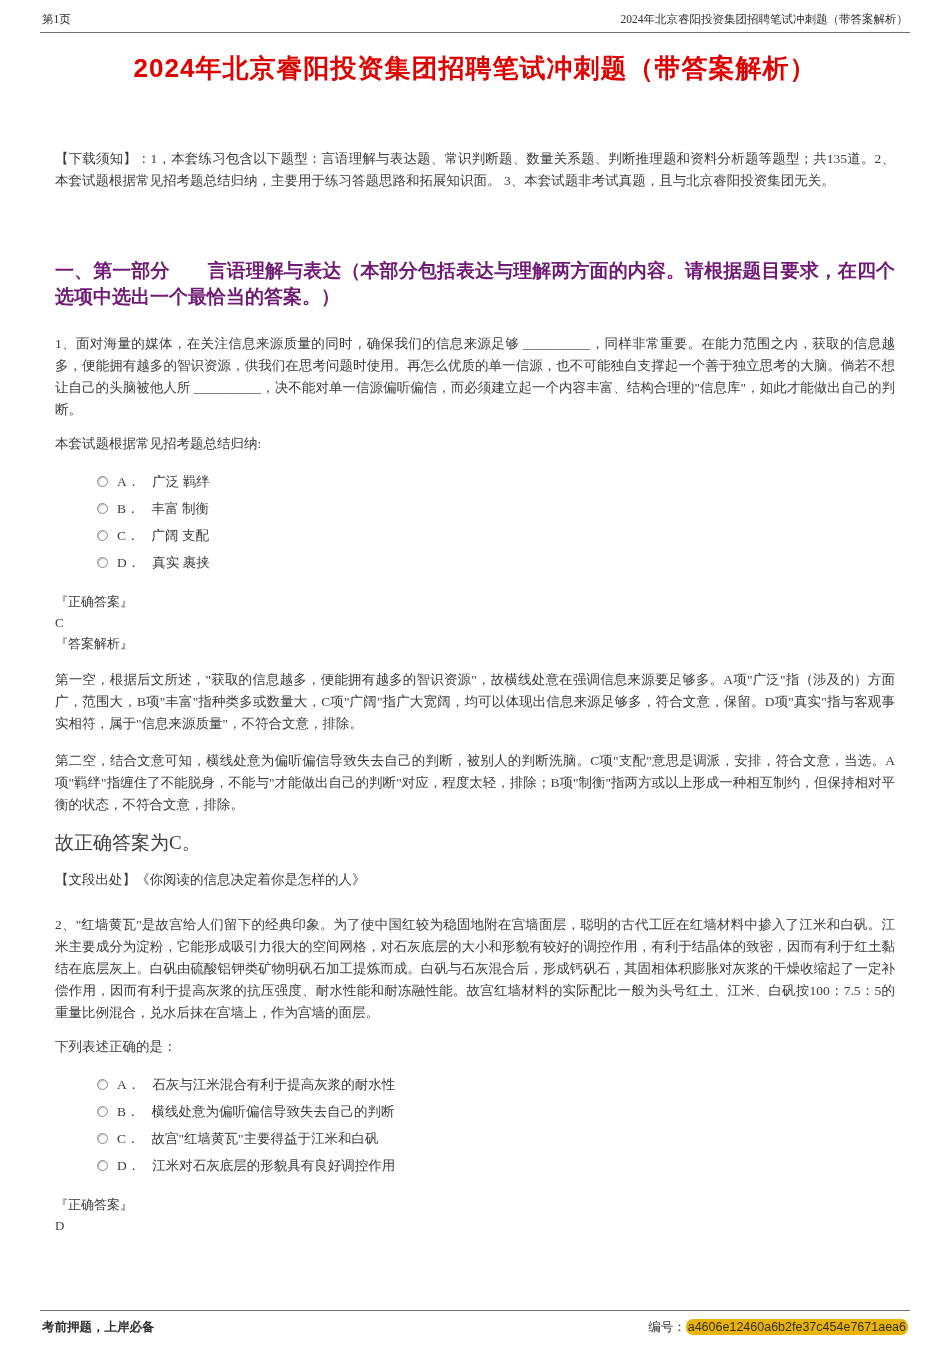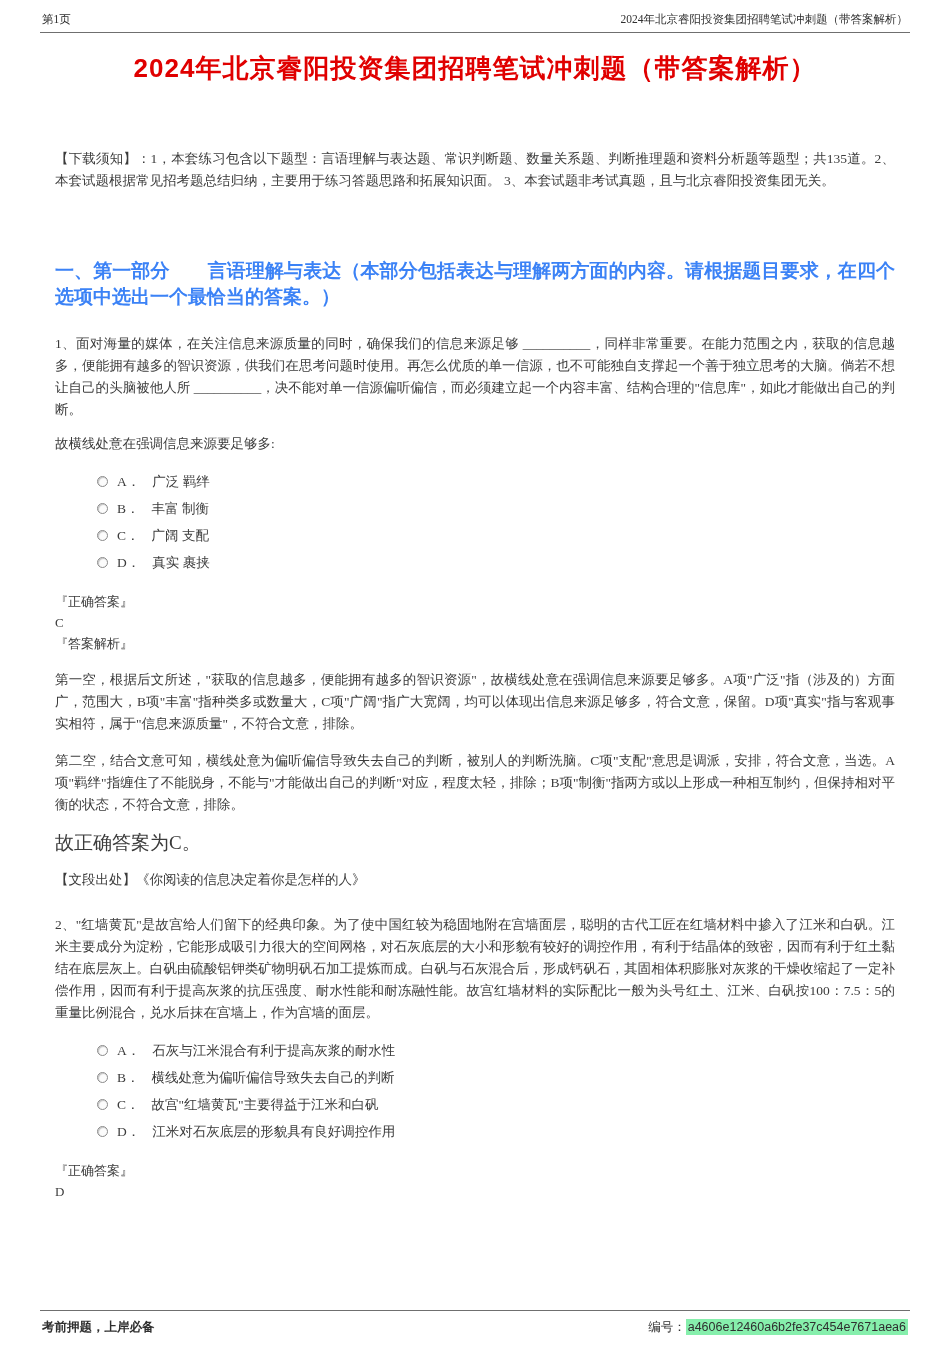--- a/index.html
+++ b/index.html
@@ -26,21 +26,21 @@
     font-size:26px; font-weight:bold; letter-spacing:1px;
     font-family:"Liberation Sans","DejaVu Sans",sans-serif;
   }
   .content { padding:0 55px; }
   .notice {
     margin-top:62px;
     font-size:13.5px; line-height:22px; text-align:justify;
   }
   .section-heading {
     margin-top:66px;
-    color:#3b82f6;
+    color:#701a75;
     font-size:19px; font-weight:bold; line-height:26px; text-align:justify;
   }
   .stem { margin-top:23px; font-size:13.5px; line-height:22px; text-align:justify; }
   .prompt { margin-top:12px; font-size:13.5px; line-height:22px; }
   .options { margin-top:13px; padding-left:42px; }
   .option { display:flex; align-items:center; height:27px; font-size:13.5px; }
   .radio {
     width:11px; height:11px; flex:none;
     border:1px solid #8a8a8a; border-radius:50%;
     background:#fcfcfc;
@@ -53,21 +53,21 @@
   .conclusion { margin-top:16px; font-size:19px; line-height:22px; }
   .source { margin-top:15px; font-size:13.5px; line-height:22px; }
   .q2 { margin-top:18px; }
   .ftr-rule { position:absolute; left:40px; right:40px; bottom:34px; border:none; border-top:1px solid #6f6f6f; }
   .ftr {
     position:absolute; left:42px; right:42px; bottom:9px;
     display:flex; justify-content:space-between; align-items:center;
     font-size:12.5px; color:#2f2f2f;
   }
   .ftr-left { font-weight:bold; }
-  .code-mark { background:#86efac; color:#2f2f2f; padding:1px 2px; font-family:"Liberation Sans","DejaVu Sans",sans-serif; }
+  .code-mark { background:#eab308; color:#2f2f2f; padding:1px 2px; font-family:"Liberation Sans","DejaVu Sans",sans-serif;border-radius:7px; }
 </style>
 </head>
 <body>
 
 <div class="page">
 
   <div class="hdr">
     <span>第1页</span>
     <span>2024年北京睿阳投资集团招聘笔试冲刺题（带答案解析）</span>
   </div>
@@ -76,21 +76,21 @@
   <h1 class="doc-title">2024年北京睿阳投资集团招聘笔试冲刺题（带答案解析）</h1>
 
   <div class="content">
 
     <p class="notice">【下载须知】：1，本套练习包含以下题型：言语理解与表达题、常识判断题、数量关系题、判断推理题和资料分析题等题型；共135道。2、本套试题根据常见招考题总结归纳，主要用于练习答题思路和拓展知识面。 3、本套试题非考试真题，且与北京睿阳投资集团无关。</p>
 
     <h2 class="section-heading">一、第一部分　　言语理解与表达（本部分包括表达与理解两方面的内容。请根据题目要求，在四个选项中选出一个最恰当的答案。）</h2>
 
     <section>
       <p class="stem">1、面对海量的媒体，在关注信息来源质量的同时，确保我们的信息来源足够 __________，同样非常重要。在能力范围之内，获取的信息越多，便能拥有越多的智识资源，供我们在思考问题时使用。再怎么优质的单一信源，也不可能独自支撑起一个善于独立思考的大脑。倘若不想让自己的头脑被他人所 __________，决不能对单一信源偏听偏信，而必须建立起一个内容丰富、结构合理的"信息库"，如此才能做出自己的判断。</p>
-      <p class="prompt">故横线处意在强调信息来源要足够多:</p>
+      <p class="prompt">本套试题根据常见招考题总结归纳:</p>
 
       <div class="options">
         <div class="option">
           <span class="radio"></span>
           <span class="opt-label">A．</span>
           <span class="opt-text">广泛 羁绊</span>
         </div>
         <div class="option">
           <span class="radio"></span>
           <span class="opt-label">B．</span>
@@ -115,20 +115,21 @@
       </div>
 
       <p class="analysis-p">第一空，根据后文所述，"获取的信息越多，便能拥有越多的智识资源"，故横线处意在强调信息来源要足够多。A项"广泛"指（涉及的）方面广，范围大，B项"丰富"指种类多或数量大，C项"广阔"指广大宽阔，均可以体现出信息来源足够多，符合文意，保留。D项"真实"指与客观事实相符，属于"信息来源质量"，不符合文意，排除。</p>
       <p class="analysis-p">第二空，结合文意可知，横线处意为偏听偏信导致失去自己的判断，被别人的判断洗脑。C项"支配"意思是调派，安排，符合文意，当选。A项"羁绊"指缠住了不能脱身，不能与"才能做出自己的判断"对应，程度太轻，排除；B项"制衡"指两方或以上形成一种相互制约，但保持相对平衡的状态，不符合文意，排除。</p>
       <p class="conclusion">故正确答案为C。</p>
       <p class="source">【文段出处】《你阅读的信息决定着你是怎样的人》</p>
     </section>
 
     <section class="q2">
       <p class="stem">2、"红墙黄瓦"是故宫给人们留下的经典印象。为了使中国红较为稳固地附在宫墙面层，聪明的古代工匠在红墙材料中掺入了江米和白矾。江米主要成分为淀粉，它能形成吸引力很大的空间网格，对石灰底层的大小和形貌有较好的调控作用，有利于结晶体的致密，因而有利于红土黏结在底层灰上。白矾由硫酸铝钾类矿物明矾石加工提炼而成。白矾与石灰混合后，形成钙矾石，其固相体积膨胀对灰浆的干燥收缩起了一定补偿作用，因而有利于提高灰浆的抗压强度、耐水性能和耐冻融性能。故宫红墙材料的实际配比一般为头号红土、江米、白矾按100：7.5：5的重量比例混合，兑水后抹在宫墙上，作为宫墙的面层。</p>
+      <p class="prompt">下列表述正确的是：</p>
 
       <div class="options">
         <div class="option">
           <span class="radio"></span>
           <span class="opt-label">A．</span>
           <span class="opt-text">石灰与江米混合有利于提高灰浆的耐水性</span>
         </div>
         <div class="option">
           <span class="radio"></span>
           <span class="opt-label">B．</span>

